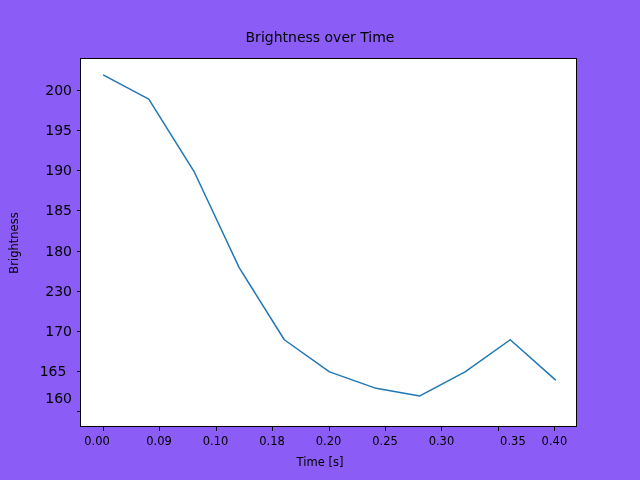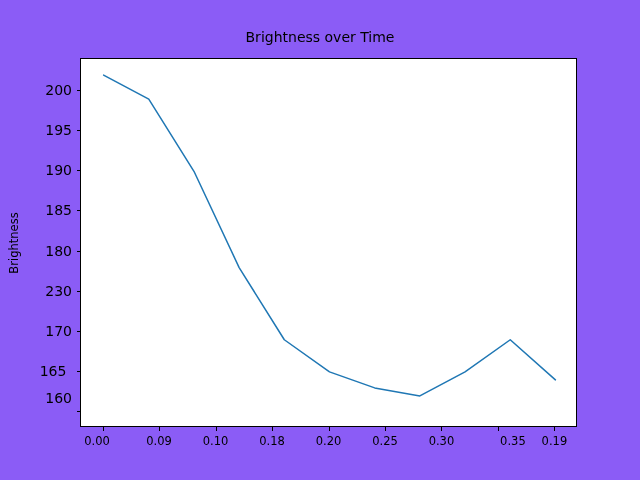--- a/index.html
+++ b/index.html
@@ -98,20 +98,21 @@
   }
 </style>
 </head>
 <body>
 
 <div id="figure">
 
   <div id="chart-title">Brightness over Time</div>
 
   <div id="ylabel">Brightness</div>
+  <div id="xlabel">Time [s]</div>
 
   <div id="y-tick-layer">
       <div class="ytick-mark" style="left: 76.5px; top: 410.957px;"></div>
       <div class="ytick-label" style="left: 34px; width: 38px; top: 398px;">160</div>
       <div class="ytick-mark" style="left: 76.5px; top: 370.848px;"></div>
       <div class="ytick-label" style="left: 34px; width: 38px; top: 370.848px; text-align: center;">165</div>
       <div class="ytick-mark" style="left: 76.5px; top: 330.739px;"></div>
       <div class="ytick-label" style="left: 34px; width: 38px; top: 330.739px;">170</div>
       <div class="ytick-mark" style="left: 76.5px; top: 290.63px;"></div>
       <div class="ytick-label" style="left: 34px; width: 38px; top: 290.63px;">230</div>
@@ -137,21 +138,21 @@
       <div class="xtick-label" style="left: 272.023px; top: 434px;">0.18</div>
       <div class="xtick-mark" style="left: 328.5px; top: 427px;"></div>
       <div class="xtick-label" style="left: 328.5px; top: 434px;">0.20</div>
       <div class="xtick-mark" style="left: 384.977px; top: 427px;"></div>
       <div class="xtick-label" style="left: 384.977px; top: 434px;">0.25</div>
       <div class="xtick-mark" style="left: 441.455px; top: 427px;"></div>
       <div class="xtick-label" style="left: 441.455px; top: 434px;">0.30</div>
       <div class="xtick-mark" style="left: 497.932px; top: 427px;"></div>
       <div class="xtick-label" style="left: 497.932px; top: 434px; margin-left: 15px;">0.35</div>
       <div class="xtick-mark" style="left: 554.409px; top: 427px;"></div>
-      <div class="xtick-label" style="left: 554.409px; top: 434px;">0.19</div>
+      <div class="xtick-label" style="left: 554.409px; top: 434px;">0.40</div>
     </div>
 
   <div id="plot-area">
     <svg id="plot-svg" viewBox="0 0 497 369" preserveAspectRatio="none">
       <polyline id="data-line" fill="none" stroke="#1f77b4" stroke-width="1.5" stroke-linejoin="round" stroke-linecap="round" points="22.59,16.04 67.77,40.11 112.95,112.30 158.14,208.57 203.32,280.76 248.50,312.85 293.68,328.89 338.86,336.91 384.05,312.85 429.23,280.76 474.41,320.87"></polyline>
     </svg>
   </div>
 
 </div>
 

